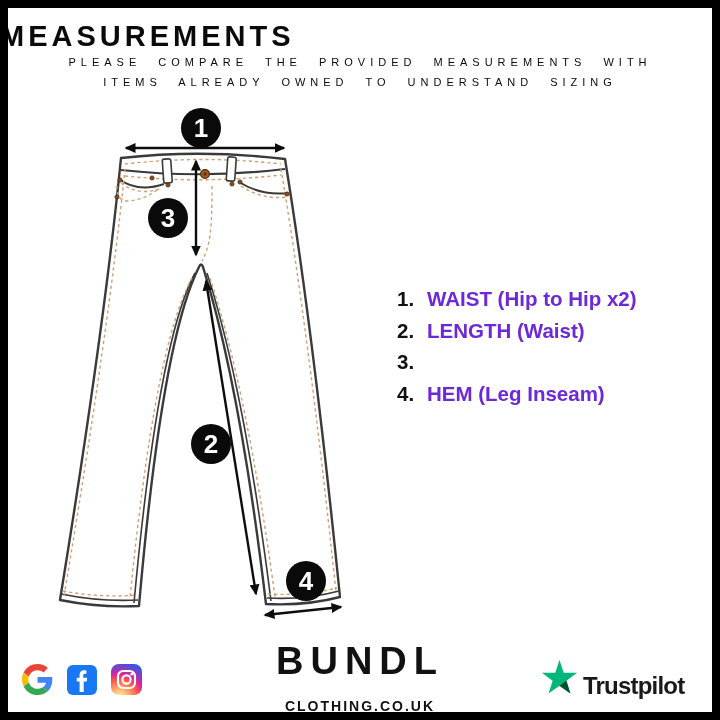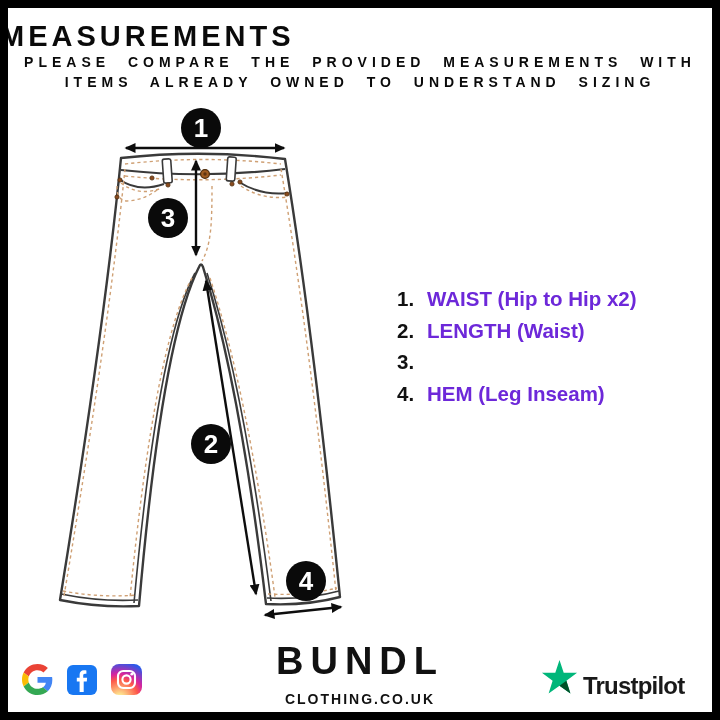--- a/index.html
+++ b/index.html
@@ -7,36 +7,36 @@
     position:relative;width:720px;height:720px;background:#fff;
     font-family:"Liberation Sans",sans-serif;overflow:hidden;box-sizing:border-box;
   }
   .frame{position:absolute;inset:0;border:8px solid #000;pointer-events:none;z-index:50;}
   .title{
     position:absolute;top:19px;left:0;width:720px;text-align:left;
     font-size:29px;font-weight:bold;letter-spacing:4px;color:#0a0a0a;line-height:34px;
   }
   .subtitle{position:absolute;top:53px;left:0;width:720px;text-align:center;color:#0a0a0a;}
   .subtitle div{
-    font-size:14px;font-weight:bold;letter-spacing:5px;word-spacing:9px;line-height:19.5px;
+    font-size:11px;font-weight:normal;letter-spacing:5px;word-spacing:9px;line-height:19.5px;
   }
   .legend{position:absolute;left:397px;top:287px;}
   .legend .row{display:flex;align-items:baseline;height:31.6px;}
   .legend .num{width:30px;font-size:20.5px;font-weight:bold;color:#111;}
   .legend .lbl{font-size:20.5px;font-weight:bold;color:#6d28d9;white-space:nowrap;}
   #jeans{position:absolute;left:0;top:0;width:400px;height:650px;}
   .social{position:absolute;left:22px;top:664px;display:flex;align-items:center;gap:14px;}
   .fb-badge{width:30px;height:30px;border-radius:6px;background:#1877F2;}
   .ig-badge{
     width:31px;height:31px;border-radius:8px;
     background:radial-gradient(circle at 28% 110%, #fdf497 0%, #fdf497 5%, #fd5949 45%, #d6249f 60%, #285AEB 90%);
   }
   .brand{position:absolute;left:0;right:0;top:642px;text-align:center;color:#111;}
   .brand-name{font-size:38px;font-weight:bold;letter-spacing:7px;line-height:38px;}
-  .brand-sub{font-size:14px;font-weight:bold;letter-spacing:2px;margin-top:11px;}
+  .brand-sub{font-size:14px;font-weight:bold;letter-spacing:2px;margin-top:18px;}
   .tp{position:absolute;left:541px;top:660px;}
   .tp-text{position:absolute;left:583px;top:668px;font-size:24px;font-weight:bold;
     letter-spacing:-0.8px;color:#191919;line-height:36px;}
 </style>
 </head>
 <body>
 
 <div id="canvas">
   <div class="frame"></div>
 

